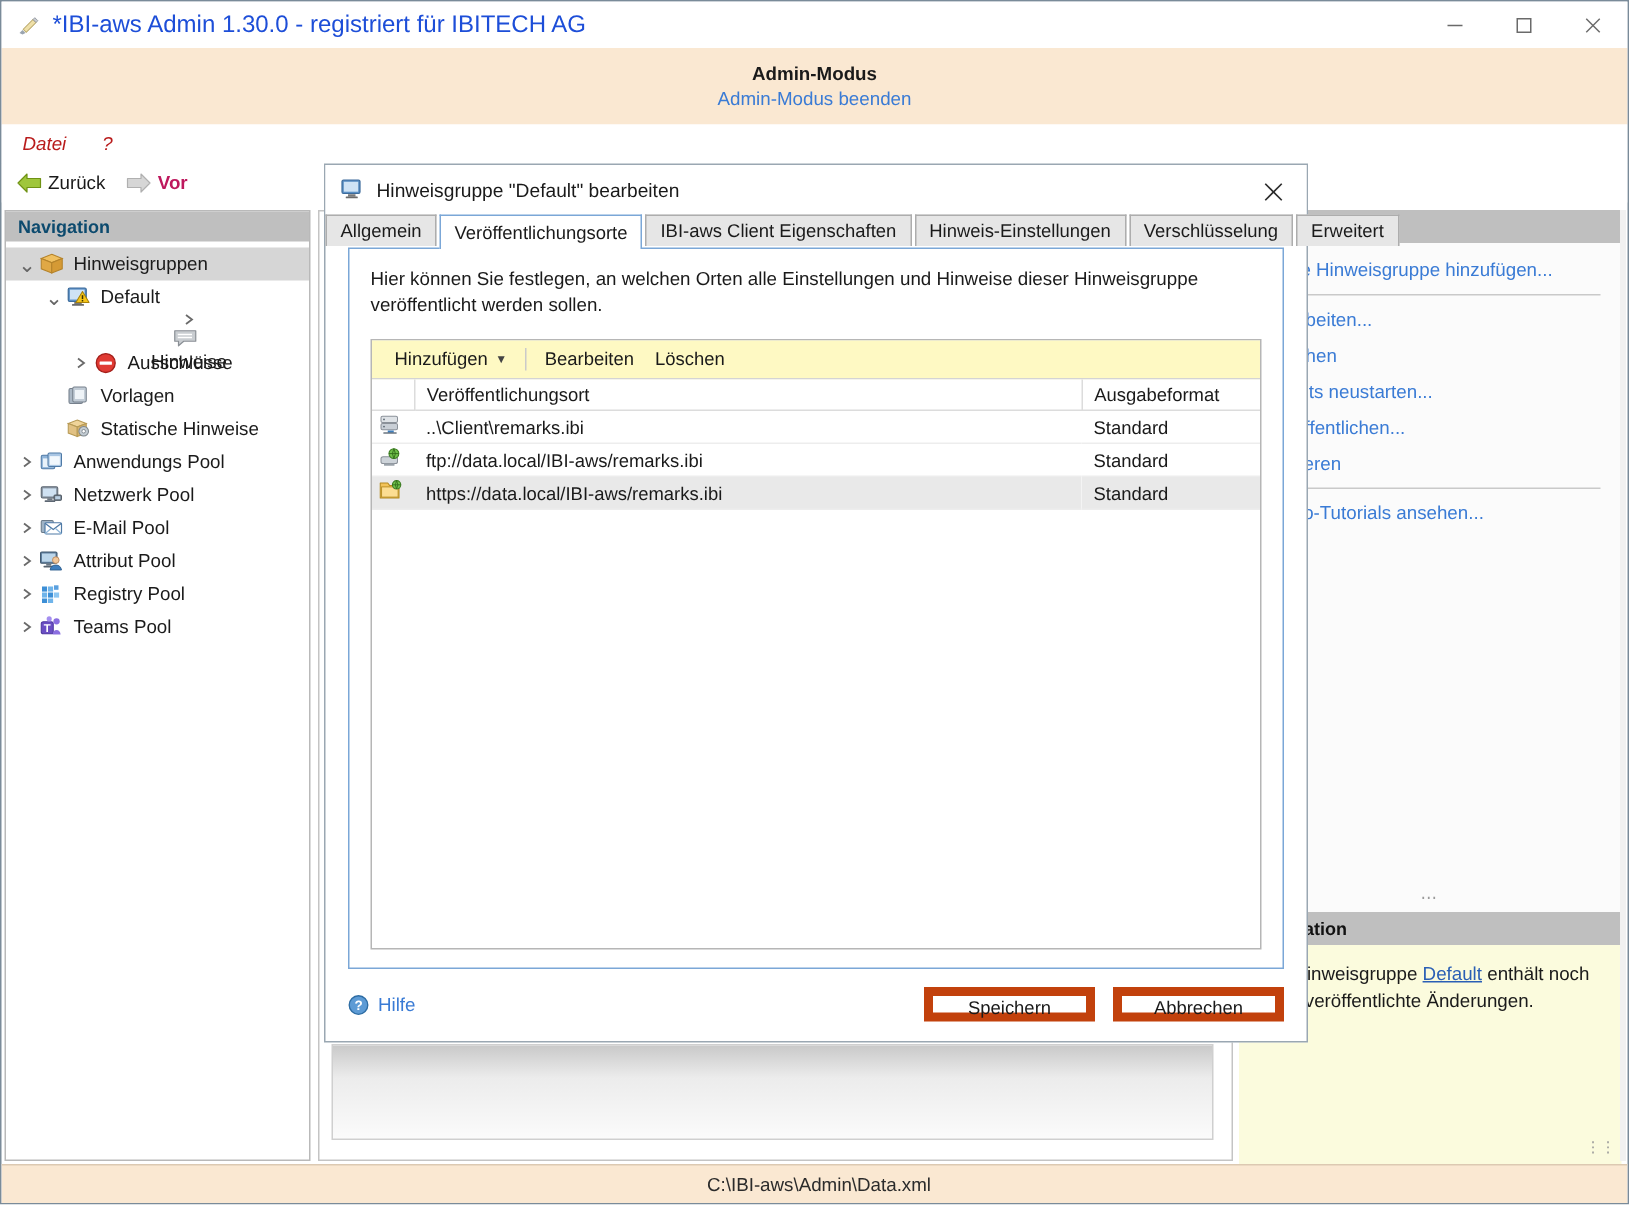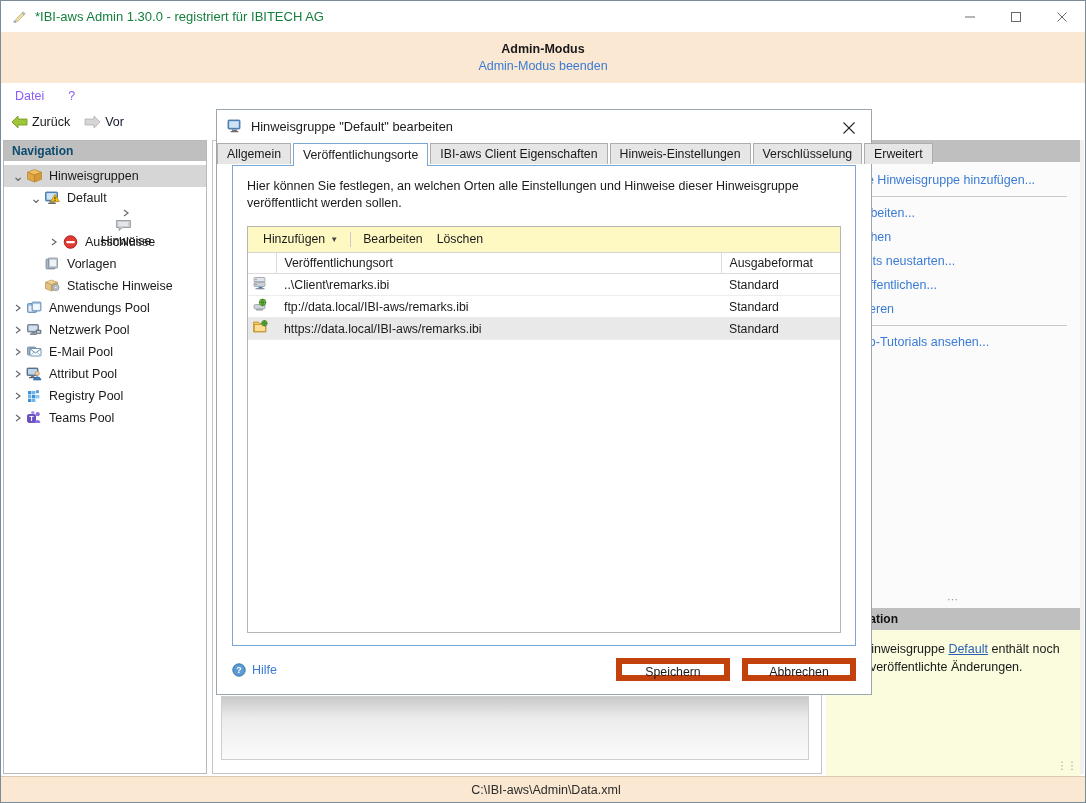--- a/index.html
+++ b/index.html
@@ -28,22 +28,22 @@
     width: 1084px; height: 31px;
     background: #ffffff;
     display: flex; align-items: center;
   }
   .titlebar-icon {
     width: 16px; height: 16px;
     margin-left: 10px; margin-right: 8px;
     position: relative;
   }
   .titlebar-text {
-    font-size: 13px;
-    color: #15803d;
+    font-size: 16px;
+    color: #1d4ed8;
     white-space: nowrap;
   }
   .win-buttons {
     position: absolute; right: 0; top: 0;
     height: 31px; display: flex;
   }
   .win-btn {
     width: 46px; height: 31px;
     display: flex; align-items: center; justify-content: center;
     color: #555;
@@ -67,34 +67,34 @@
   }
 
   
   .menubar {
     position: absolute; left: 0; top: 82px;
     width: 1084px; height: 26px;
     background: #ffffff;
     display: flex; align-items: center;
     padding-left: 14px;
   }
-  .menu-item { font-size: 12.5px; color: #8b5cf6; margin-right: 24px; }
+  .menu-item { font-size: 12.5px; color: #b91c1c; margin-right: 24px; font-style: italic; }
 
   
   .navbar {
     position: absolute; left: 0; top: 108px;
     width: 1084px; height: 26px;
     background: #ffffff;
     display: flex; align-items: center;
     padding-left: 10px;
   }
   .nav-btn { display: flex; align-items: center; margin-right: 14px; }
   .nav-btn span.lbl { font-size: 12.5px; margin-left: 4px; }
   .nav-back .lbl { color: #1a1a1a; }
-  .nav-fwd .lbl { color: #0f172a; }
+  .nav-fwd .lbl { color: #be185d; font-weight: bold; }
 
   
   .navpanel {
     position: absolute; left: 2px; top: 139px;
     width: 204px; height: 634px;
     border: 1px solid #b9b9b9;
     background: #ffffff;
   }
   .navpanel-header {
     height: 20px; background: #bfbfbf;

